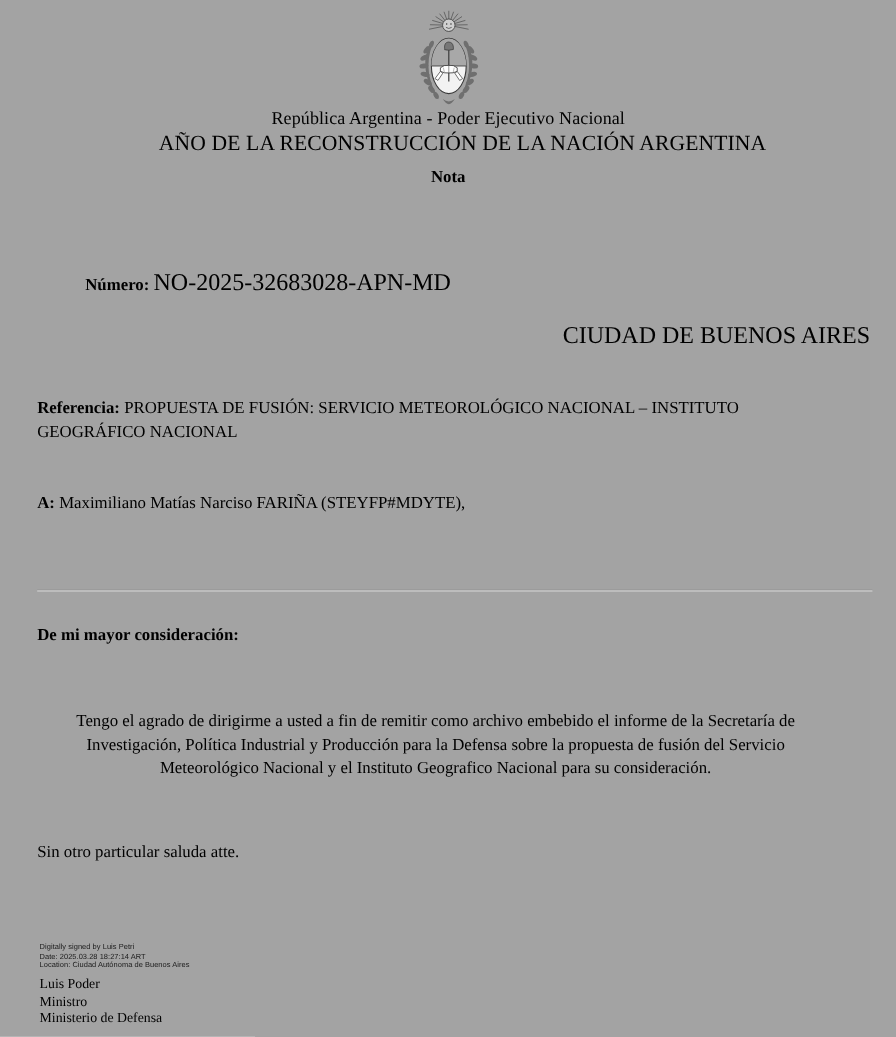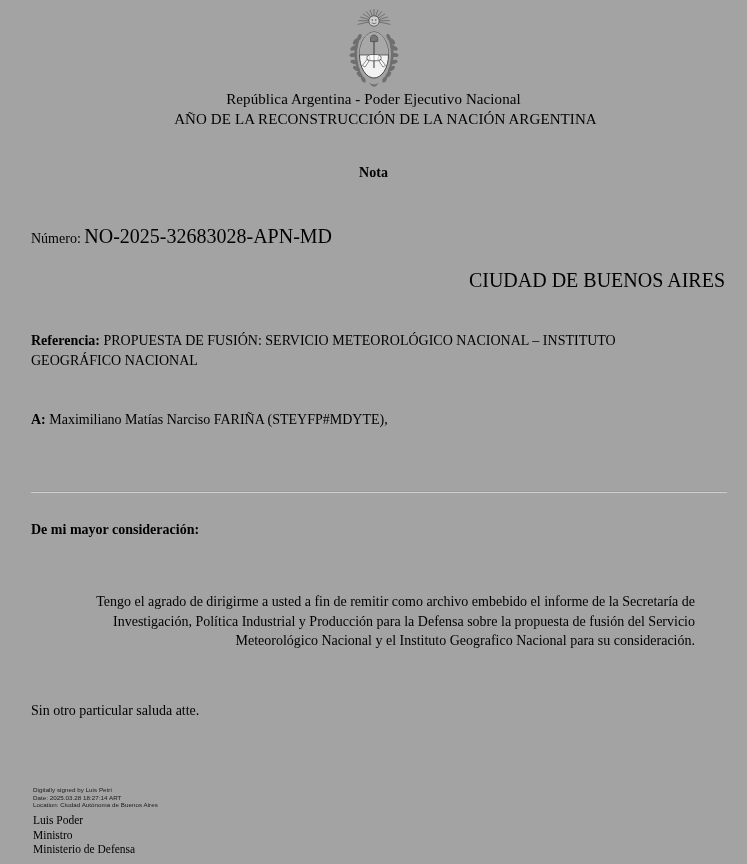--- a/index.html
+++ b/index.html
@@ -43,47 +43,48 @@
     top: 90px;
     width: 747px;
     text-align: center;
   }
   .hdr-line1 {
     font-size: 15px;
     line-height: 19px;
     letter-spacing: 0.1px;
   }
   .hdr-line2 {
-    font-size: 15px;
+    font-size: 18px;
     line-height: 21px;
     letter-spacing: 0.1px;
     padding-left: 24px;
   }
 
   .doc-type {
     position: absolute;
     left: 0;
-    top: 164px;
+    top: 140px;
     width: 747px;
     text-align: center;
     font-size: 14px;
     font-weight: bold;
     line-height: 18px;
   }
 
   
   .numero-row {
     position: absolute;
     left: 31px;
     top: 227px;
     font-size: 14px;
     line-height: 18px;
   }
   .numero-row .lbl {
-    font-weight: normal;
+    font-weight: bold;
+    margin-left: 40px;
   }
   .numero-row .val {
     font-size: 20px;
   }
 
   .place-date {
     position: absolute;
     right: 22px;
     top: 270px;
     text-align: right;
@@ -145,21 +146,21 @@
     line-height: 18px;
   }
 
   .body-par {
     position: absolute;
     left: 31px;
     top: 592px;
     width: 664px;
     font-size: 14px;
     line-height: 19.5px;
-    text-align: right;
+    text-align: center;
   }
 
   .closing {
     position: absolute;
     left: 31px;
     top: 701px;
     font-size: 14px;
     line-height: 19px;
   }
 

